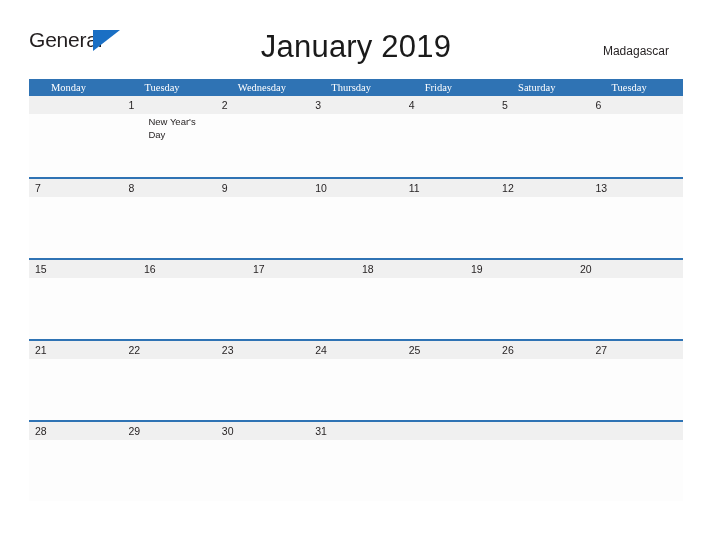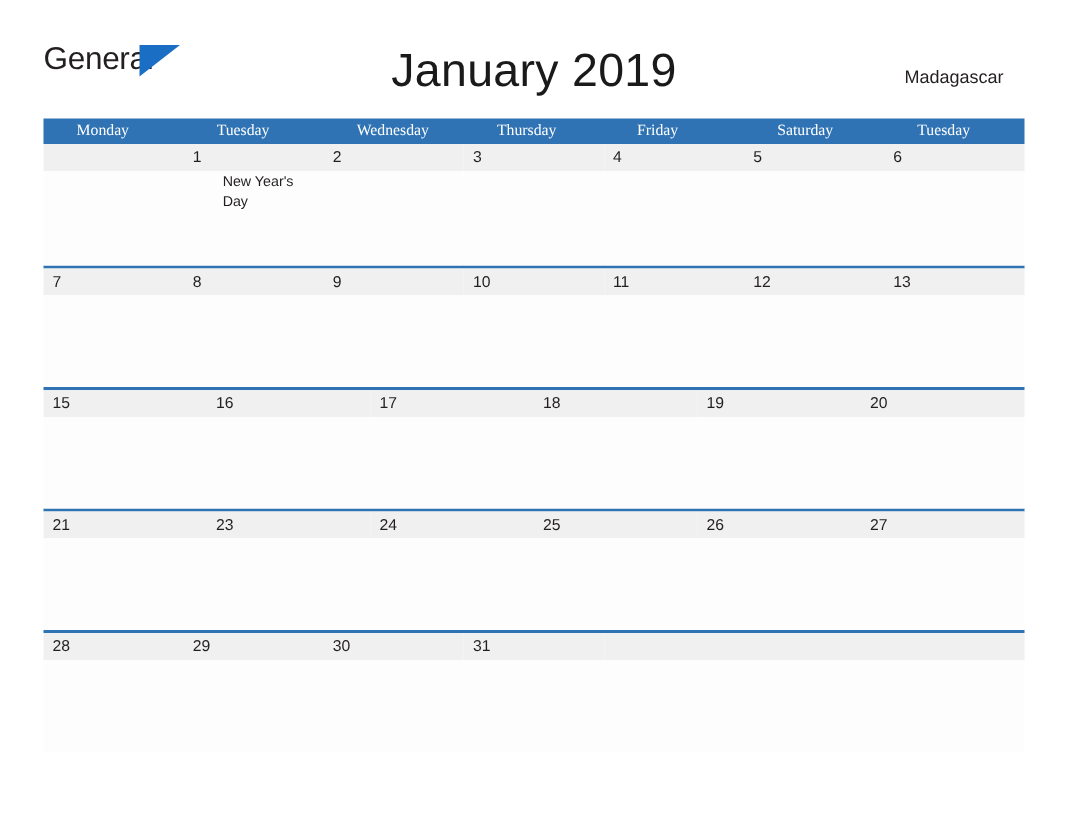--- a/index.html
+++ b/index.html
@@ -271,20 +271,24 @@
         <span class="day-event"></span>
       </div>
     </div>
 
     <div class="week-row">
       <div class="day-cell">
         <span class="day-number">21</span>
         <span class="day-event"></span>
       </div>
       <div class="day-cell">
+        <span class="day-number">22</span>
+        <span class="day-event"></span>
+      </div>
+      <div class="day-cell">
         <span class="day-number">23</span>
         <span class="day-event"></span>
       </div>
       <div class="day-cell">
         <span class="day-number">24</span>
         <span class="day-event"></span>
       </div>
       <div class="day-cell">
         <span class="day-number">25</span>
         <span class="day-event"></span>

